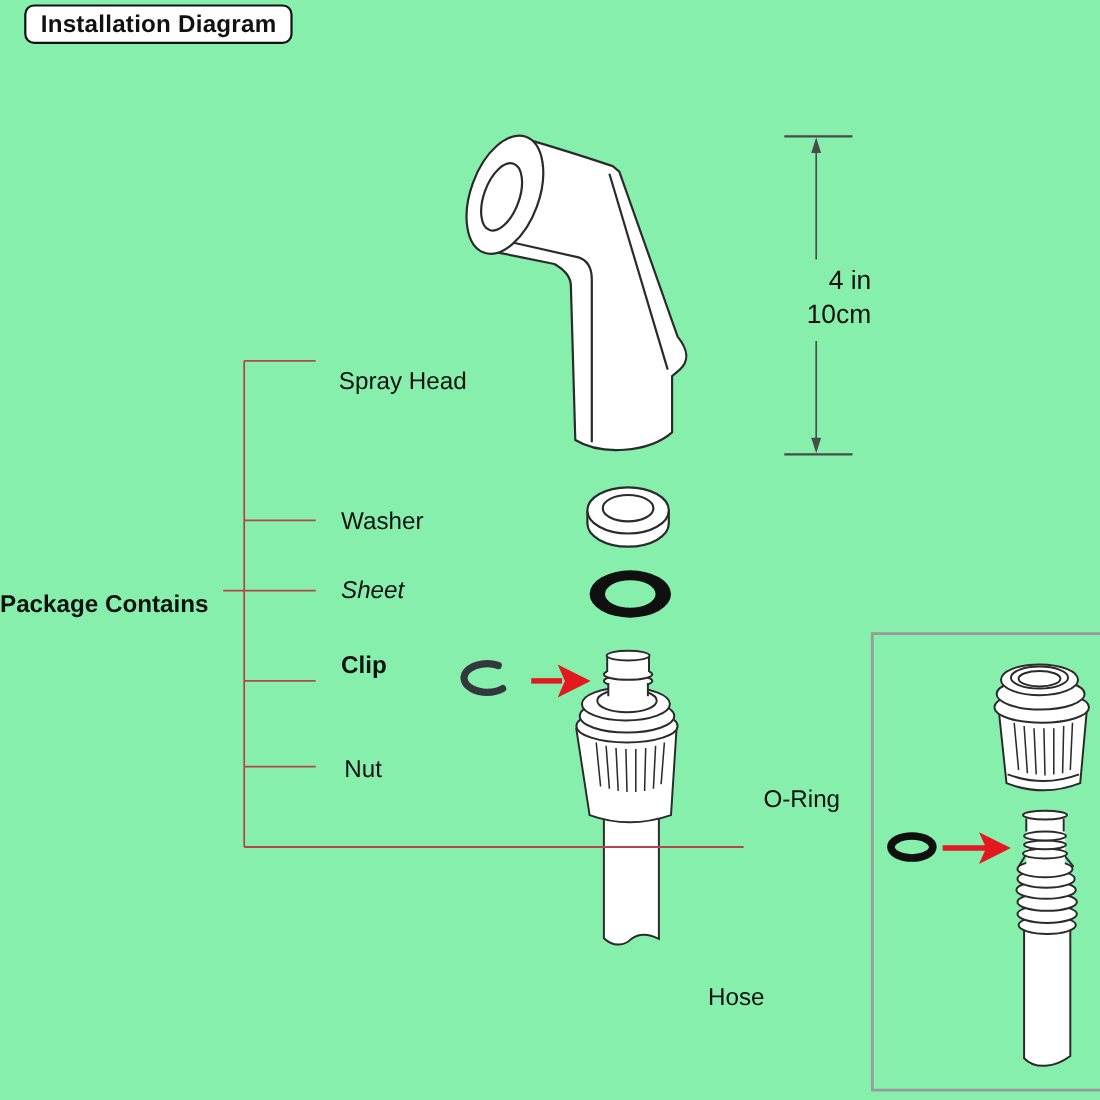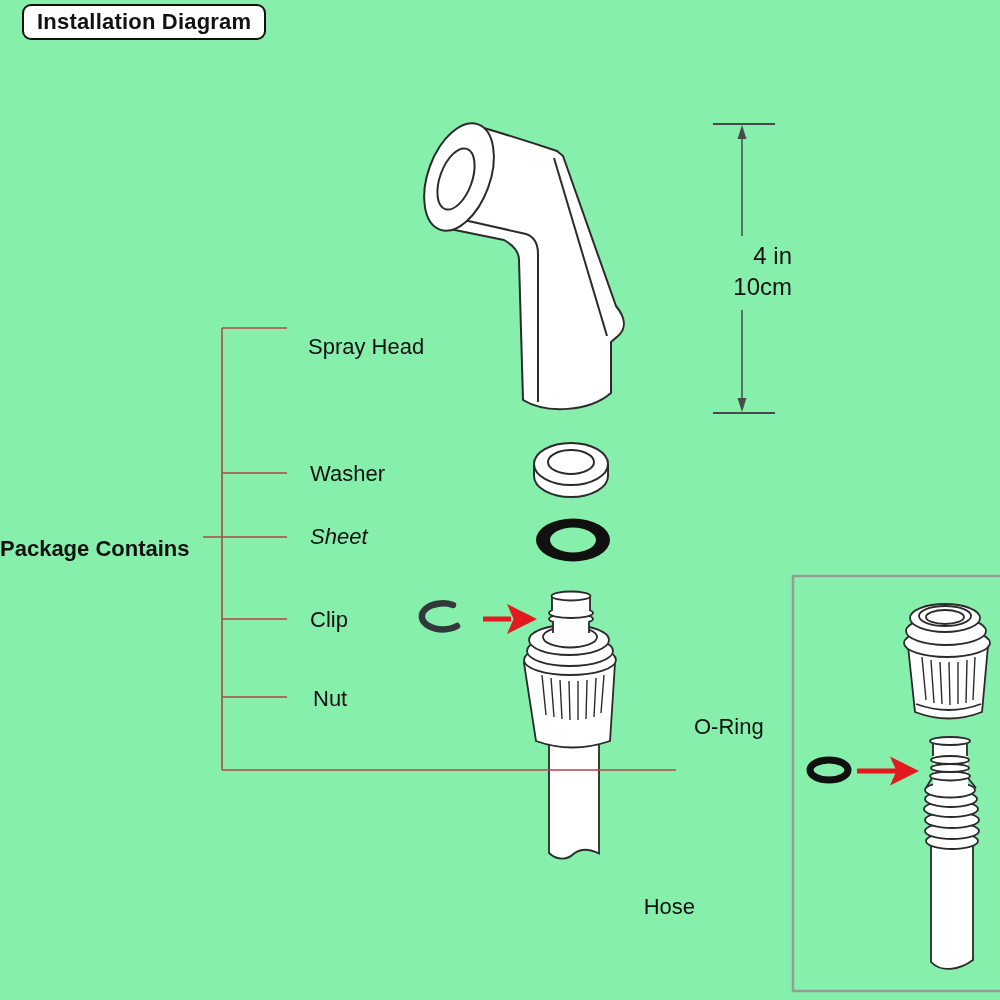--- a/index.html
+++ b/index.html
@@ -132,21 +132,21 @@
     </g>
   </svg>
 
   <div class="title-box">Installation Diagram</div>
 
   <div class="pkg-label">Package Contains</div>
 
   <div class="part-label" style="left:308px;top:334px;text-align:right;">Spray Head</div>
   <div class="part-label" style="left:310px;top:461px;text-align:right;">Washer</div>
   <div class="part-label" style="left:310px;top:524px;font-style:italic;">Sheet</div>
-  <div class="part-label" style="left:310px;top:607px;">Clip</div>
+  <div class="part-label" style="left:310px;top:592px;font-weight:bold;">Clip</div>
   <div class="part-label" style="left:313px;top:686px;">Nut</div>
   <div class="part-label" style="left:694px;top:714px;">O-Ring</div>
 
   <div class="dim-label">
     <div>4 in</div>
     <div>10cm</div>
   </div>
 
   <div class="hose-note">
     <div>Hose</div>

